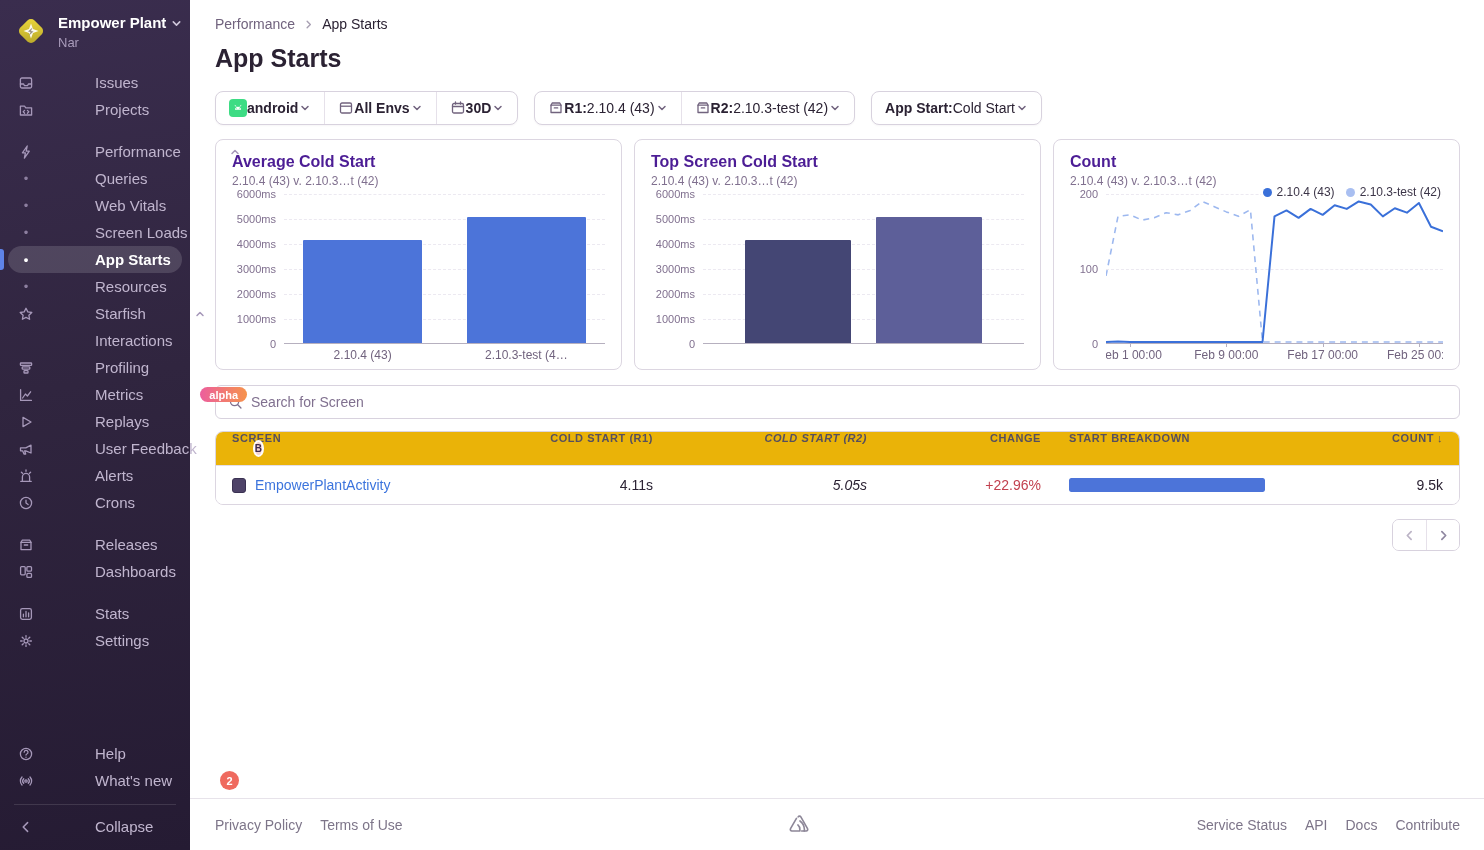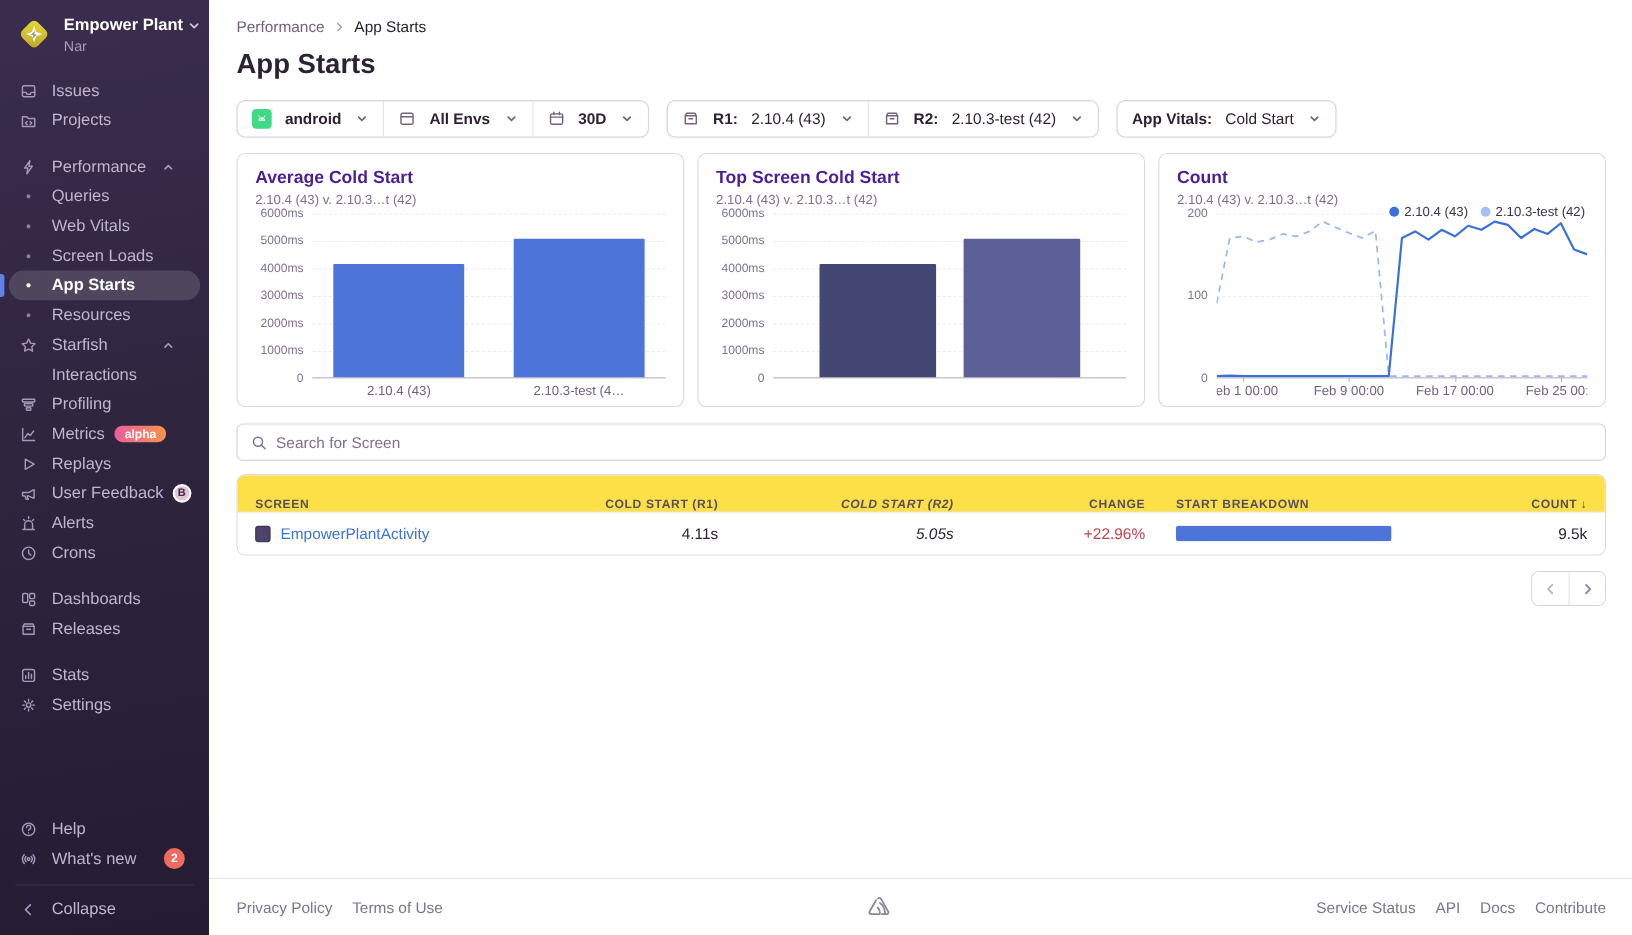--- a/index.html
+++ b/index.html
@@ -11,21 +11,21 @@
     background:linear-gradient(170deg,#3a2d4e 0%, #30253f 45%, #251b33 100%); color:#c0b5ce; }
   .org-header { display:flex; gap:10px; padding:14px 12px 10px 14px; align-items:flex-start; cursor:pointer; }
   .org-logo { width:34px; height:34px; flex:0 0 34px; }
   .org-meta { line-height:1.2; }
   .org-name-row { display:flex; align-items:center; gap:5px; }
   .org-name { color:#fff; font-weight:700; font-size:15px; white-space:nowrap; }
   .org-sub { color:#a99cbb; font-size:13px; margin-top:2px; }
   .nav { padding-top:8px; display:flex; flex-direction:column; }
   .nav-section { margin-bottom:15px; }
   .nav-item { position:relative; display:flex; align-items:center; height:27px; padding:0 14px 0 18px;
-    font-size:15px; cursor:pointer; white-space:nowrap; }
+    font-size:15px; cursor:pointer; white-space:nowrap;gap:48px; }
   .nav-item .icon { width:16px; margin-right:13px; color:#a698b9; flex:0 0 16px; }
   .nav-item .bullet { width:16px; margin-right:13px; text-align:center; color:#8d7fa0; font-size:13px; line-height:27px; flex:0 0 16px;}
   .nav-item.active { margin:0 8px; padding-left:10px; padding-right:8px; background:rgba(255,255,255,.14);
     border-radius:14px; color:#fff; font-weight:600; }
   .nav-item.active .bullet { color:#fff; }
   .nav-item.active::before { content:""; position:absolute; left:-8px; top:3px; width:4px; height:21px;
     background:#5f83e8; border-radius:0 3px 3px 0; }
   .chev-expand { margin-left:auto; color:#a698b9; }
   .badge-alpha { background:linear-gradient(90deg,#ec5e9d,#f6934c); color:#fff; font-size:11px; font-weight:700;
     padding:1.5px 9px; border-radius:10px; margin-left:9px; }
@@ -41,21 +41,21 @@
   .main { flex:1; display:flex; flex-direction:column; height:850px; background:#fff; min-width:0; }
   .page-header { padding:16px 24px 0 25px; }
   .breadcrumb { display:flex; align-items:center; gap:8px; font-size:14px; color:#71637e; }
   .breadcrumb .crumb-current { color:#2b2233; }
   .breadcrumb .icon { color:#a79fb2; }
   .page-title { margin-top:12px; font-size:25px; font-weight:700; color:#2b2233; }
 
   .filter-bar { display:flex; gap:16px; padding:0 24px 0 25px; margin-top:18px; align-items:center; }
   .pill-group { display:flex; align-items:stretch; background:#fff; border:1px solid #d8d2de; border-radius:8px;
     height:34px; box-shadow:0 1px 2px rgba(43,34,51,.04); }
-  .pill-seg { display:flex; align-items:center; gap:12px; padding:0 13px; font-size:14px; font-weight:600; cursor:pointer; }
+  .pill-seg { display:flex; align-items:center; gap:0; padding:0 13px; font-size:14px; font-weight:600; cursor:pointer; }
   .pill-seg + .pill-seg { border-left:1px solid #e6e1ea; }
   .pill-seg .val { font-weight:400; }
   .pill-seg .icon { color:#71637e; }
   .chev-dd { color:#71637e; margin-left:1px; }
   .android-bg { width:18px; height:18px; background:#3ddc84; border-radius:4px; display:flex; align-items:center; justify-content:center; }
 
   .charts-row { display:grid; grid-template-columns:1fr 1fr 1fr; gap:12px; padding:0 24px 0 25px; margin-top:14px; }
   .chart-card { border:1px solid #dcd6e1; border-radius:8px; background:#fff; height:231px; padding:13px 16px 10px 16px; }
   .chart-title { font-size:16px; font-weight:700; color:#4c1d95; }
   .chart-sub { font-size:12px; color:#80708f; margin-top:3px; }
@@ -73,21 +73,21 @@
   .legend-dot { width:9px; height:9px; border-radius:50%; }
   .axis-tick { position:absolute; bottom:-4px; width:1px; height:4px; background:#b6b0bf; }
 
   .search-bar { margin:15px 24px 0 25px; height:34px; border:1px solid #d8d2de; border-radius:6px; display:flex;
     align-items:center; padding:0 12px; gap:8px; background:#fff; }
   .search-bar .icon { color:#80708f; }
   .search-input { border:none; outline:none; flex:1; font-size:14px; font-family:"Liberation Sans",sans-serif; color:#2b2233; }
   .search-input::placeholder { color:#80708f; }
 
   .table-card { margin:12px 24px 0 25px; border:1px solid #dcd6e1; border-radius:8px; overflow:hidden; }
-  .thead { display:flex; align-items:flex-end; height:34px; background:#fde047; border-bottom:1px solid #e4dfe9;
+  .thead { display:flex; align-items:flex-start; height:34px; background:#eab308; border-bottom:1px solid #e4dfe9;
     padding:0 16px; font-size:11px; font-weight:700; color:#564f5e; letter-spacing:.05em; }
   .trow { display:flex; align-items:center; height:38px; background:#fff; padding:0 16px; font-size:14px; }
   .col-screen { flex:1; display:flex; align-items:center; gap:9px; min-width:0; }
   .col-r1 { width:150px; text-align:right; }
   .col-r2 { width:214px; text-align:right;font-style:italic; }
   .col-change { width:174px; text-align:right; }
   .col-type { width:242px; padding-left:28px; }
   .col-count { width:160px; text-align:right; }
   .screen-link { color:#3c74dd; cursor:pointer; }
   .screen-chip { width:14px; height:15px; background:#4e4368; border:1px solid #3a3152; border-radius:3px; }
@@ -265,36 +265,36 @@
               <path d="M8 5.2V8l2.1 1.6"></path>
             </svg>
           </span>
           <span class="nav-label">Crons</span>
         </div>
       </div>
       <div class="nav-section">
         <div class="nav-item">
     <span class="icon">
             <svg width="16" height="16" viewBox="0 0 16 16" fill="none" stroke="currentColor" stroke-width="1.3" stroke-linecap="round" stroke-linejoin="round">
+              <path d="M3 5.4 4.2 3.2h7.6L13 5.4v7.2H3z"></path>
+              <path d="M3 5.4h10"></path>
+              <path d="M6.3 8h3.4"></path>
+            </svg>
+          </span>
+          <span class="nav-label">Releases</span>
+        </div>
+        <div class="nav-item">
+    <span class="icon">
+            <svg width="16" height="16" viewBox="0 0 16 16" fill="none" stroke="currentColor" stroke-width="1.3" stroke-linecap="round" stroke-linejoin="round">
               <rect x="2.6" y="2.6" width="4.6" height="8.2" rx="1"></rect>
               <rect x="8.9" y="2.6" width="4.6" height="4.6" rx="1"></rect>
               <rect x="8.9" y="9.4" width="4.6" height="4" rx="1"></rect>
             </svg>
           </span>
           <span class="nav-label">Dashboards</span>
-        </div>
-        <div class="nav-item">
-    <span class="icon">
-            <svg width="16" height="16" viewBox="0 0 16 16" fill="none" stroke="currentColor" stroke-width="1.3" stroke-linecap="round" stroke-linejoin="round">
-              <path d="M3 5.4 4.2 3.2h7.6L13 5.4v7.2H3z"></path>
-              <path d="M3 5.4h10"></path>
-              <path d="M6.3 8h3.4"></path>
-            </svg>
-          </span>
-          <span class="nav-label">Releases</span>
         </div>
       </div>
       <div class="nav-section">
         <div class="nav-item">
     <span class="icon">
             <svg width="16" height="16" viewBox="0 0 16 16" fill="none" stroke="currentColor" stroke-width="1.3" stroke-linecap="round" stroke-linejoin="round">
               <rect x="2.6" y="2.6" width="10.8" height="10.8" rx="1.8"></rect>
               <path d="M5.4 10.8V8.2M8 10.8V5.4M10.6 10.8V7"></path>
             </svg>
           </span>
@@ -439,21 +439,21 @@
         <span class="icon chev-dd">
             <svg width="12" height="12" viewBox="0 0 12 12" fill="none" stroke="currentColor" stroke-width="1.5" stroke-linecap="round" stroke-linejoin="round">
               <path d="M3 4.5 6 7.5l3-3"></path>
             </svg>
           </span>
       </div>
     </div>
 
     <div class="pill-group">
       <div class="pill-seg">
-        <span>App Vitals:</span>
+        <span>App Start:</span>
         <span class="val">Cold Start</span>
         <span class="icon chev-dd">
             <svg width="12" height="12" viewBox="0 0 12 12" fill="none" stroke="currentColor" stroke-width="1.5" stroke-linecap="round" stroke-linejoin="round">
               <path d="M3 4.5 6 7.5l3-3"></path>
             </svg>
           </span>
       </div>
     </div>
   </div>
 

